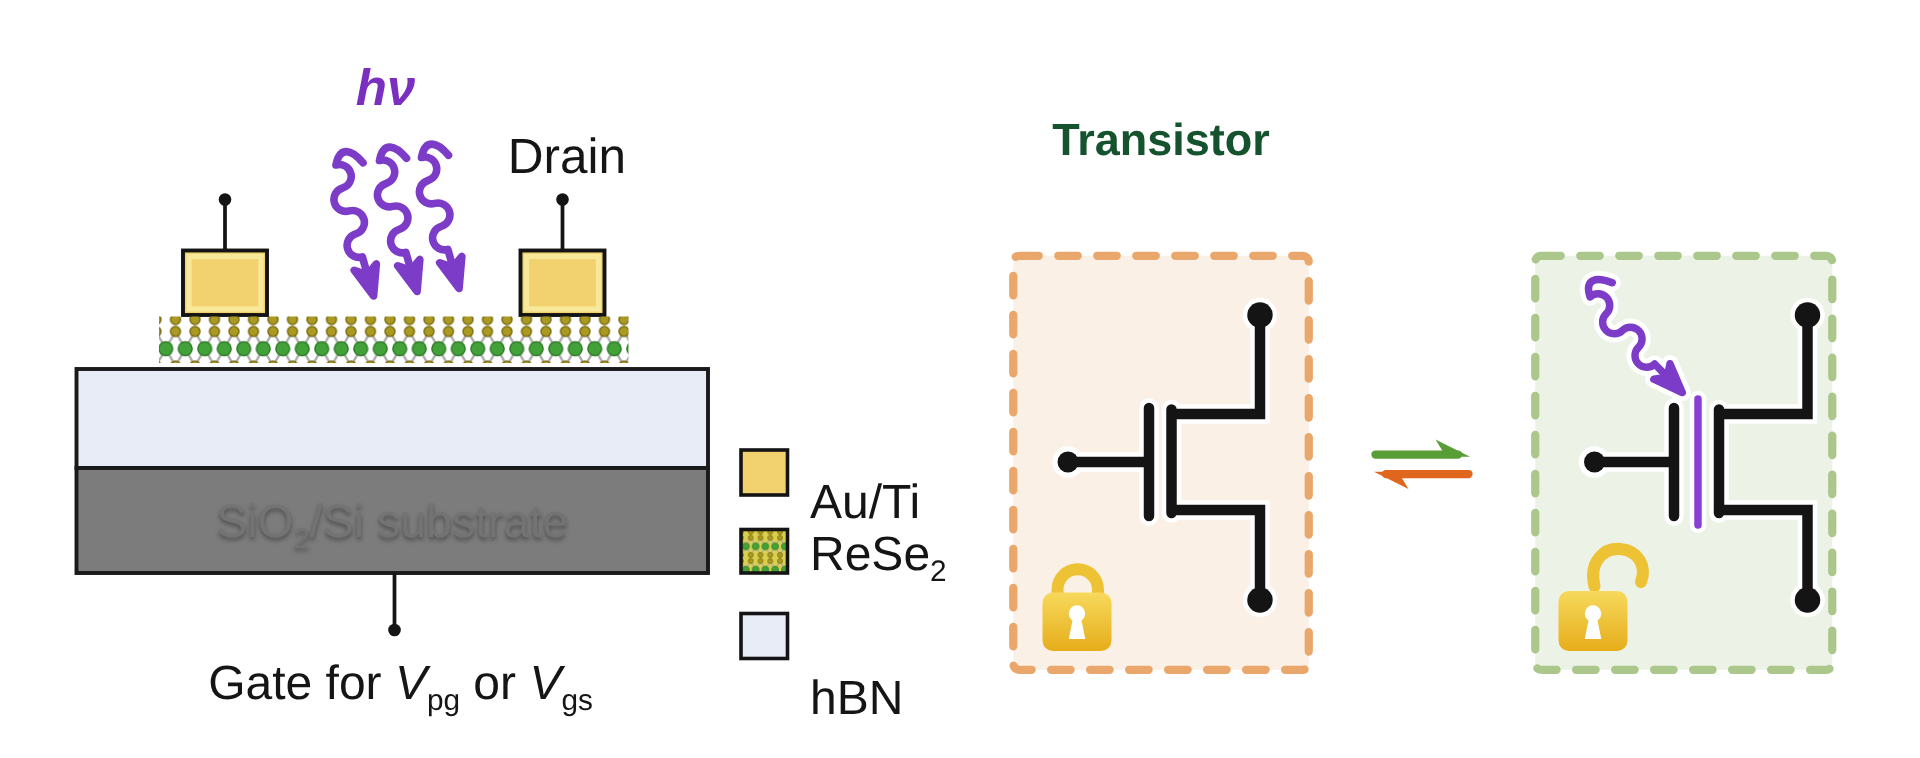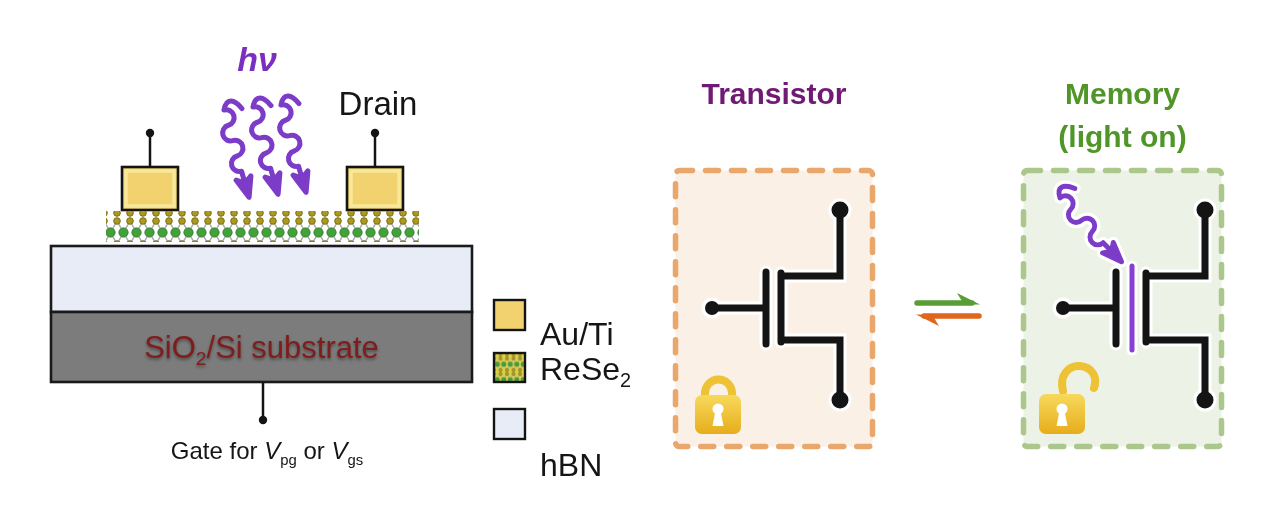--- a/index.html
+++ b/index.html
@@ -2,27 +2,27 @@
 <html><head>
 <meta charset="utf-8">
 <style>
   * { margin:0; padding:0; box-sizing:border-box; }
   html,body { width:1280px; height:505px; background:#fff; font-family:"Liberation Sans",sans-serif; }
   .stage { position:absolute; left:0; top:0; width:1280px; height:505px; overflow:hidden; background:#fff; }
   svg.layer { position:absolute; left:0; top:0; }
   .label { position:absolute; color:#151515; font-size:33px; white-space:nowrap; }
   .centered { text-align:center; }
   .hv { font-style:italic; font-weight:700; font-size:34px; color:#7b2fbe; }
-  .substrate-text { color:#7f1d1d; font-size:31px; font-weight:500; text-shadow:0 2px 3px rgba(40,40,40,.55);text-align:center; }
-  .gate-text { font-size:24px; }
+  .substrate-text { color:#737373; font-size:31px; font-weight:500; text-shadow:0 2px 3px rgba(40,40,40,.55);text-align:center; }
+  .gate-text { font-size:32px; }
   .legend-text { font-size:32px; }
   .vit { font-style:italic; }
   sub.sb { font-size:.62em; line-height:0; }
   .card-title { position:absolute; text-align:center; font-size:30px; font-weight:600; line-height:43px; white-space:nowrap; }
-  .t-accent { color:#701a75; }
+  .t-accent { color:#14532d; }
   .m-accent { color:#4f9527; }
 </style>
 </head>
 <body>
 
 <div class="stage">
 
   <svg class="layer" width="1280" height="505" viewBox="0 0 1280 505">
     <defs>
       <linearGradient id="goldGrad" x1="0" y1="0" x2="0" y2="1">
@@ -159,18 +159,14 @@
 
   <div>
     <div class="label legend-text" style="left:540px; top:298px;margin-top:18px;"><span>Au/Ti</span></div>
     <div class="label legend-text" style="left:540px; top:351px;"><span>ReSe</span><sub class="sb">2</sub></div>
     <div class="label legend-text" style="left:540px; top:407px;margin-top:40px;"><span>hBN</span></div>
   </div>
 
   <div class="card-title t-accent" style="left:675px; top:72px; width:198px;">
     <div>Transistor</div>
   </div>
-  <div class="card-title m-accent" style="left:1023px; top:72px; width:199px;">
-    <div>Memory</div>
-    <div>(light on)</div>
-  </div>
 
 </div>
 
 </body></html>

